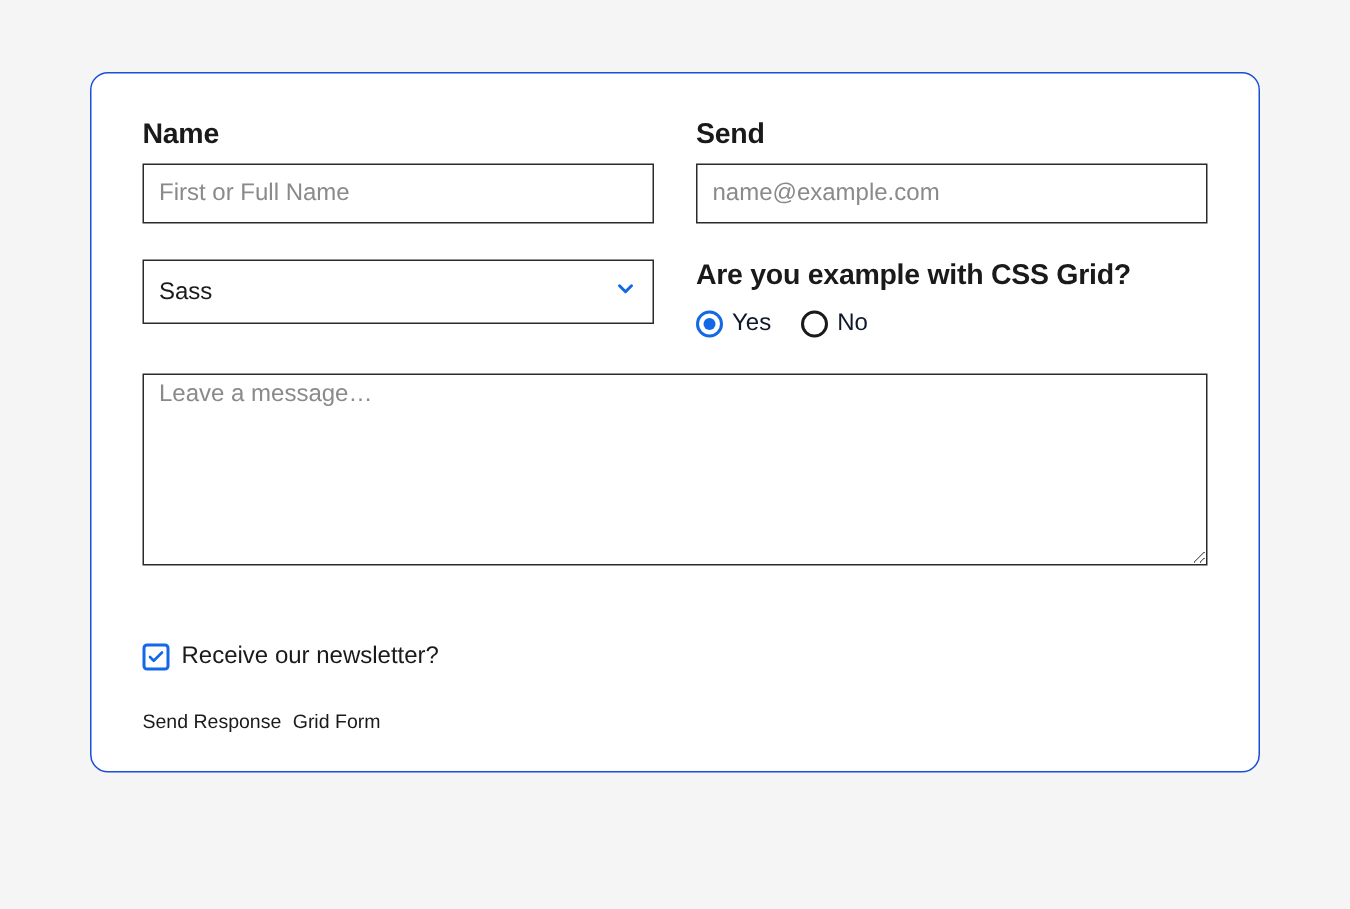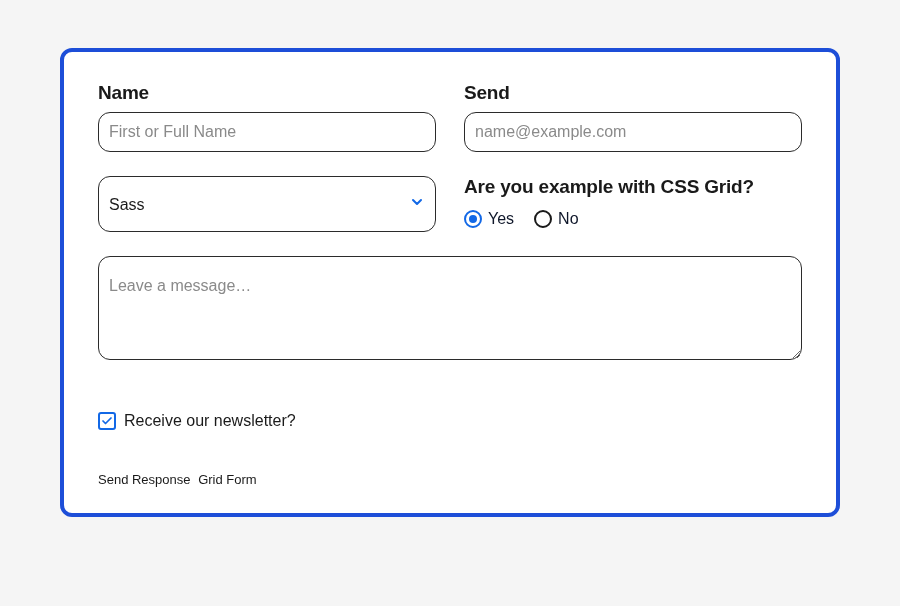--- a/index.html
+++ b/index.html
@@ -5,21 +5,21 @@
     * { box-sizing: border-box; margin: 0; padding: 0; }
     body {
       font-family: -apple-system, BlinkMacSystemFont, "Helvetica Neue", Arial, sans-serif;
       background: #f5f5f5;
       width: 900px;
       height: 606px;
       padding: 48px 60px 0;
     }
     .card {
       background: #fff;
-      border: 4px solid #1d4ed8;
+      border: 1px solid #1d4ed8;
       border-radius: 12px;
       padding: 30px 34px 26px;
     }
     .form-grid {
       display: grid;
       grid-template-columns: 1fr 1fr;
       column-gap: 28px;
       row-gap: 24px;
     }
     .field { display: flex; flex-direction: column; }
@@ -27,37 +27,37 @@
     label.heading {
       font-size: 19px;
       font-weight: 700;
       color: #1a1a1a;
       margin-bottom: 8px;
       letter-spacing: -0.01em;
     }
     .text-input, .select-wrap, textarea {
       width: 100%;
       border: 1px solid #2b2b2b;
-      border-radius: 12px;
+      border-radius: 0;
       background: #fff;
       font-size: 16px;
       color: #1a1a1a;
       font-family: inherit;
     }
     .text-input { height: 40px; padding: 0 10px; }
     .text-input::placeholder, textarea::placeholder { color: #8a8a8a; }
     textarea {
-      height: 104px;
-      padding: 20px 10px;
+      height: 128px;
+      padding: 4px 10px;
       resize: both;
       display: block;
     }
     .select-wrap {
       position: relative;
-      height: 56px;
+      height: 43px;
     }
     .select-wrap select {
       -webkit-appearance: none;
       appearance: none;
       width: 100%;
       height: 100%;
       border: none;
       background: transparent;
       font-size: 16px;
       font-family: inherit;
@@ -122,21 +122,20 @@
       margin-top: 26px;
       font-size: 13px;
       color: #1a1a1a;
     }
     .actions button {
       all: unset;
       font-size: 13px;
       color: #1a1a1a;
       cursor: pointer;
       margin-right: 4px;
-      margin-top: 16px;
     }
   </style>
 </head>
 <body>
 
 <div class="card">
   <div class="form-grid">
 
     <div class="field">
       <label class="heading">Name</label>

